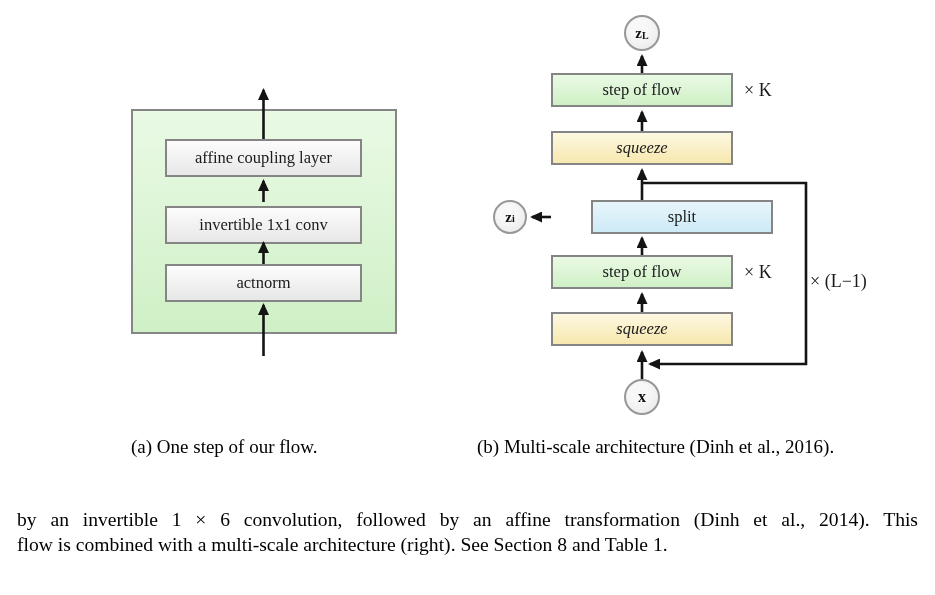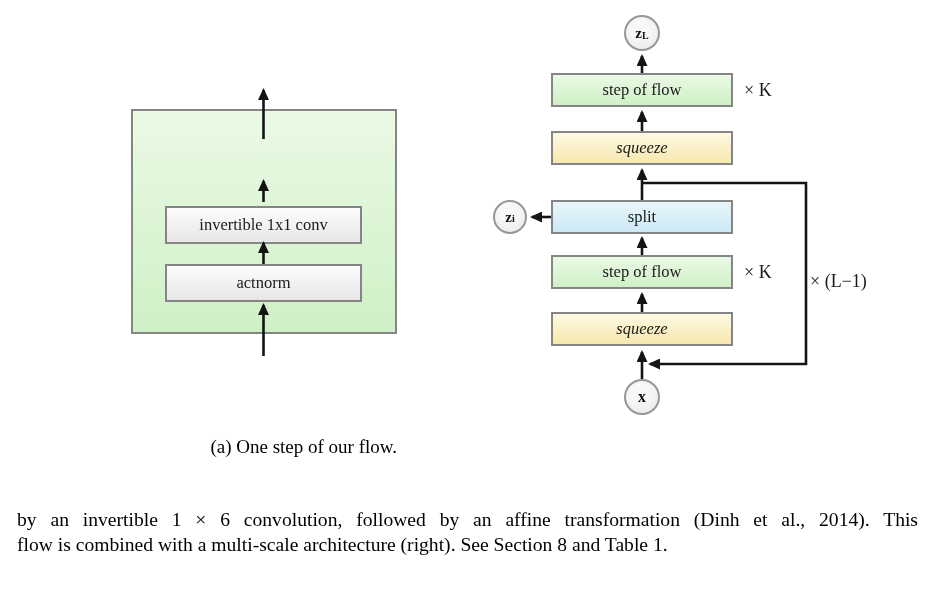--- a/index.html
+++ b/index.html
@@ -17,21 +17,21 @@
     box-sizing: border-box;
     border: 2px solid var(--border, #858585);
     display: flex; align-items: center; justify-content: center;
     font-family: "Liberation Serif", serif;
     font-size: 16.5px;
     color: #1a1a1a;
     z-index: 2;
   }
   .bg-green  { background: linear-gradient(to bottom, var(--green-top, #eafae5), var(--green-bottom, #cff0c6)); }
   .bg-yellow { background: linear-gradient(to bottom, var(--yellow-top, #fdf8e2), var(--yellow-bottom, #f7e8ae)); font-style: italic; }
-  .bg-blue   { background: linear-gradient(to bottom, var(--blue-top, #e8f5fb), var(--blue-bottom, #cdeaf6)); }
+  .bg-blue   { background: linear-gradient(to bottom, var(--blue-top, #e8f5fb), var(--blue-bottom, #cdeaf6)); margin-left: 40px; }
   .bg-gray   { background: linear-gradient(to bottom, var(--gray-box-top, #fcfcfc), var(--gray-box-bottom, #e7e7e7)); }
 
   
   #panelA-outer {
     position: absolute; left: 131px; top: 109px; width: 266px; height: 225px;
     box-sizing: border-box; border: 2px solid var(--border, #858585);
     background: linear-gradient(to bottom, var(--green-top, #eafae5), var(--green-bottom, #cff0c6));
     z-index: 1;
   }
   .pa-box { left: 165px; width: 197px; height: 38px; }
@@ -55,21 +55,21 @@
     font-size: 18px; color: #1a1a1a; z-index: 2;
     font-family: "Liberation Serif", serif;
     white-space: nowrap;
   }
 
   
   #arrows { position: absolute; left: 0; top: 0; z-index: 5; pointer-events: none; }
 
   
   .subcaption {
-    position: absolute; top: 436px; text-align: right;
+    position: absolute; top: 436px; text-align: left;
     font-size: 19px; color: #000;
     font-family: "Liberation Serif", serif;
   }
   #subcap-a { left: 131px; width: 266px; }
   #subcap-b { left: 477px; width: 400px; }
 
   #main-caption {
     position: absolute; left: 17px; top: 507px; width: 901px;
     font-size: 19.6px; line-height: 25.3px; color: #000;
     font-family: "Liberation Serif", serif;
@@ -86,20 +86,23 @@
     font-size: 13px; color: var(--watermark, #c9c9c9); margin-top: 39px;
   }
 </style>
 </head>
 <body>
 
 <div id="figure">
 
   <div id="panelA-outer"></div>
 
+  <div class="dbox bg-gray pa-box" style="top:139px">
+    <span>affine coupling layer</span>
+  </div>
   <div class="dbox bg-gray pa-box" style="top:206px">
     <span>invertible 1x1 conv</span>
   </div>
   <div class="dbox bg-gray pa-box" style="top:264px">
     <span>actnorm</span>
   </div>
 
   <div class="circle" style="left:624px; top:15px; width:36px; height:36px;">
     <span class="circ-main">z</span>
       <span class="circ-sub">L</span>
@@ -153,20 +156,21 @@
     <path d="M642 131 L642 112" stroke="#141414" stroke-width="2.6" fill="none" marker-end="url(#ah)"></path>
     <path d="M642 200 L642 170" stroke="#141414" stroke-width="2.6" fill="none" marker-end="url(#ah)"></path>
     <path d="M642 255 L642 238" stroke="#141414" stroke-width="2.6" fill="none" marker-end="url(#ah)"></path>
     <path d="M642 312 L642 294" stroke="#141414" stroke-width="2.6" fill="none" marker-end="url(#ah)"></path>
     <path d="M642 379 L642 352" stroke="#141414" stroke-width="2.6" fill="none" marker-end="url(#ah)"></path>
     <path d="M551 217 L532 217" stroke="#141414" stroke-width="2.6" fill="none" marker-end="url(#ah)"></path>
     <path d="M642 183 L806 183 L806 364 L650 364" stroke="#141414" stroke-width="2.6" fill="none" marker-end="url(#ah)"></path>
   </svg>
 
   <div id="subcap-a" class="subcaption">(a) One step of our flow.</div>
+  <div id="subcap-b" class="subcaption">(b) Multi-scale architecture (Dinh et al., 2016).</div>
 
   <div id="main-caption">
     <div class="jline"><span>by an invertible 1 × 6 convolution, followed by an affine transformation (Dinh et al., 2014). This</span></div>
     <div class="nline"><span>flow is combined with a multi-scale architecture (right). See Section 8 and Table 1.</span></div>
   </div>
 
   <div id="watermark">CSDN @晚点吧</div>
 
 </div>
 

